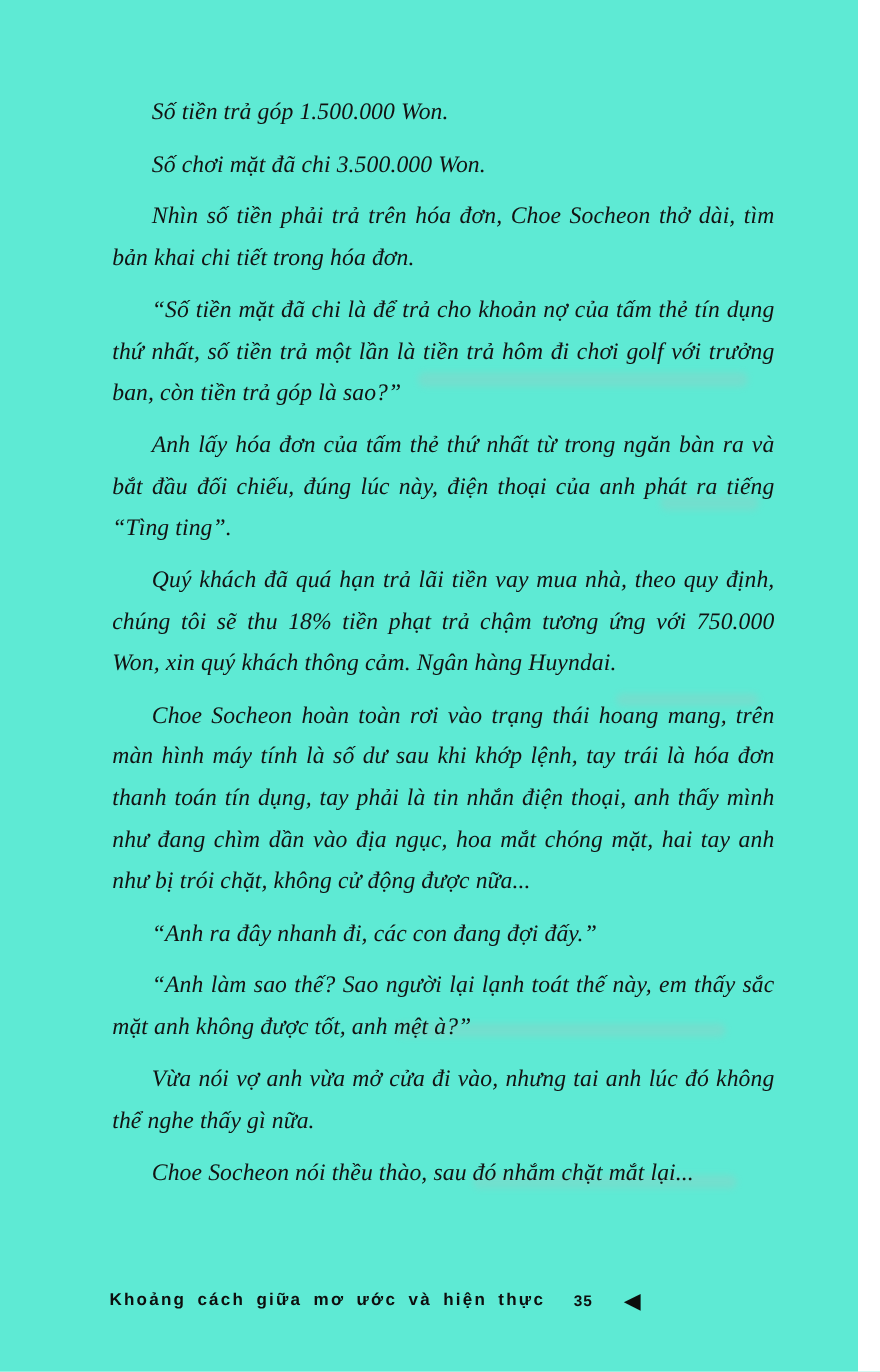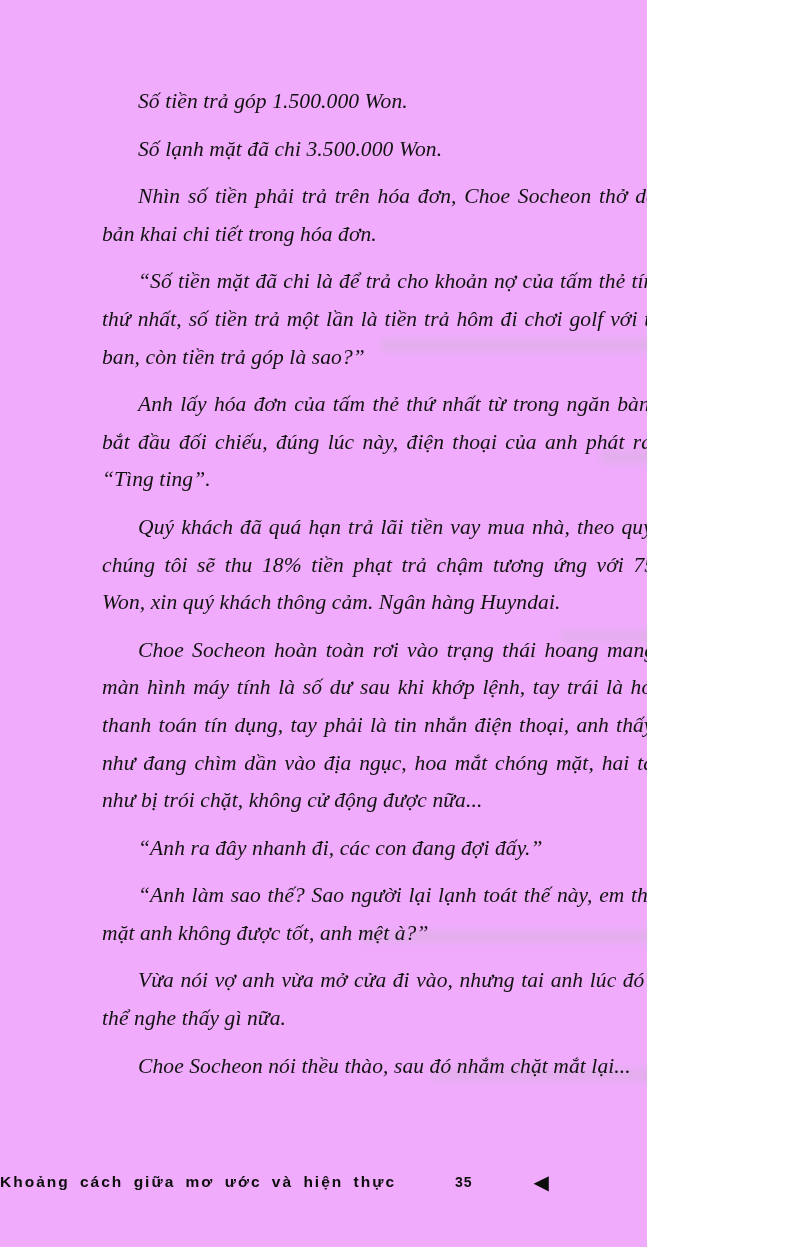--- a/index.html
+++ b/index.html
@@ -3,22 +3,22 @@
 <meta charset="utf-8">
 <style>
   html, body { margin: 0; padding: 0; }
   body {
     width: 800px; height: 1247px;
     background: #ffffff;
     font-family: "Liberation Serif", serif;
   }
   .page {
     position: relative;
-    width: 647px; height: 1247px;
-    background: #f0abfc;
+    width: 780px; height: 1247px;
+    background: #5eead4;
     overflow: hidden;
     color: #121212;
   }
   .body-text {
     position: absolute;
     left: 102px; top: 83px;
     width: 602px;
   }
   .para {
     margin: 0 0 10px 0;
@@ -29,21 +29,21 @@
     letter-spacing: 0.1px;
     font-style: italic;
   }
   .para.em {
     font-style: italic;
   }
   .footer {
     position: absolute;
     left: 0; right: 98px; top: 1172px;
     display: flex;
-    justify-content: space-between;
+    justify-content: center;
     align-items: center;
     font-family: "Liberation Sans", sans-serif;
     font-weight: bold;
     color: #0d0d0d;
   }
   .footer-title {
     font-size: 15.5px;
     letter-spacing: 2px;
     word-spacing: 4px;
   }
@@ -79,21 +79,21 @@
 <div class="page">
 
   <div class="ghost g1"></div>
   <div class="ghost g2"></div>
   <div class="ghost g3"></div>
   <div class="ghost g4"></div>
   <div class="ghost g5"></div>
 
   <main class="body-text">
     <p class="para em">Số tiền trả góp 1.500.000 Won.</p>
-    <p class="para em">Số lạnh mặt đã chi 3.500.000 Won.</p>
+    <p class="para em">Số chơi mặt đã chi 3.500.000 Won.</p>
     <p class="para">Nhìn số tiền phải trả trên hóa đơn, Choe Socheon thở dài, tìm bản khai chi tiết trong hóa đơn.</p>
     <p class="para">“Số tiền mặt đã chi là để trả cho khoản nợ của tấm thẻ tín dụng thứ nhất, số tiền trả một lần là tiền trả hôm đi chơi golf với trưởng ban, còn tiền trả góp là sao?”</p>
     <p class="para">Anh lấy hóa đơn của tấm thẻ thứ nhất từ trong ngăn bàn ra và bắt đầu đối chiếu, đúng lúc này, điện thoại của anh phát ra tiếng “Tìng ting”.</p>
     <p class="para em">Quý khách đã quá hạn trả lãi tiền vay mua nhà, theo quy định, chúng tôi sẽ thu 18% tiền phạt trả chậm tương ứng với 750.000 Won, xin quý khách thông cảm. Ngân hàng Huyndai.</p>
     <p class="para">Choe Socheon hoàn toàn rơi vào trạng thái hoang mang, trên màn hình máy tính là số dư sau khi khớp lệnh, tay trái là hóa đơn thanh toán tín dụng, tay phải là tin nhắn điện thoại, anh thấy mình như đang chìm dần vào địa ngục, hoa mắt chóng mặt, hai tay anh như bị trói chặt, không cử động được nữa...</p>
     <p class="para">“Anh ra đây nhanh đi, các con đang đợi đấy.”</p>
     <p class="para">“Anh làm sao thế? Sao người lại lạnh toát thế này, em thấy sắc mặt anh không được tốt, anh mệt à?”</p>
     <p class="para">Vừa nói vợ anh vừa mở cửa đi vào, nhưng tai anh lúc đó không thể nghe thấy gì nữa.</p>
     <p class="para">Choe Socheon nói thều thào, sau đó nhắm chặt mắt lại...</p>
   </main>

